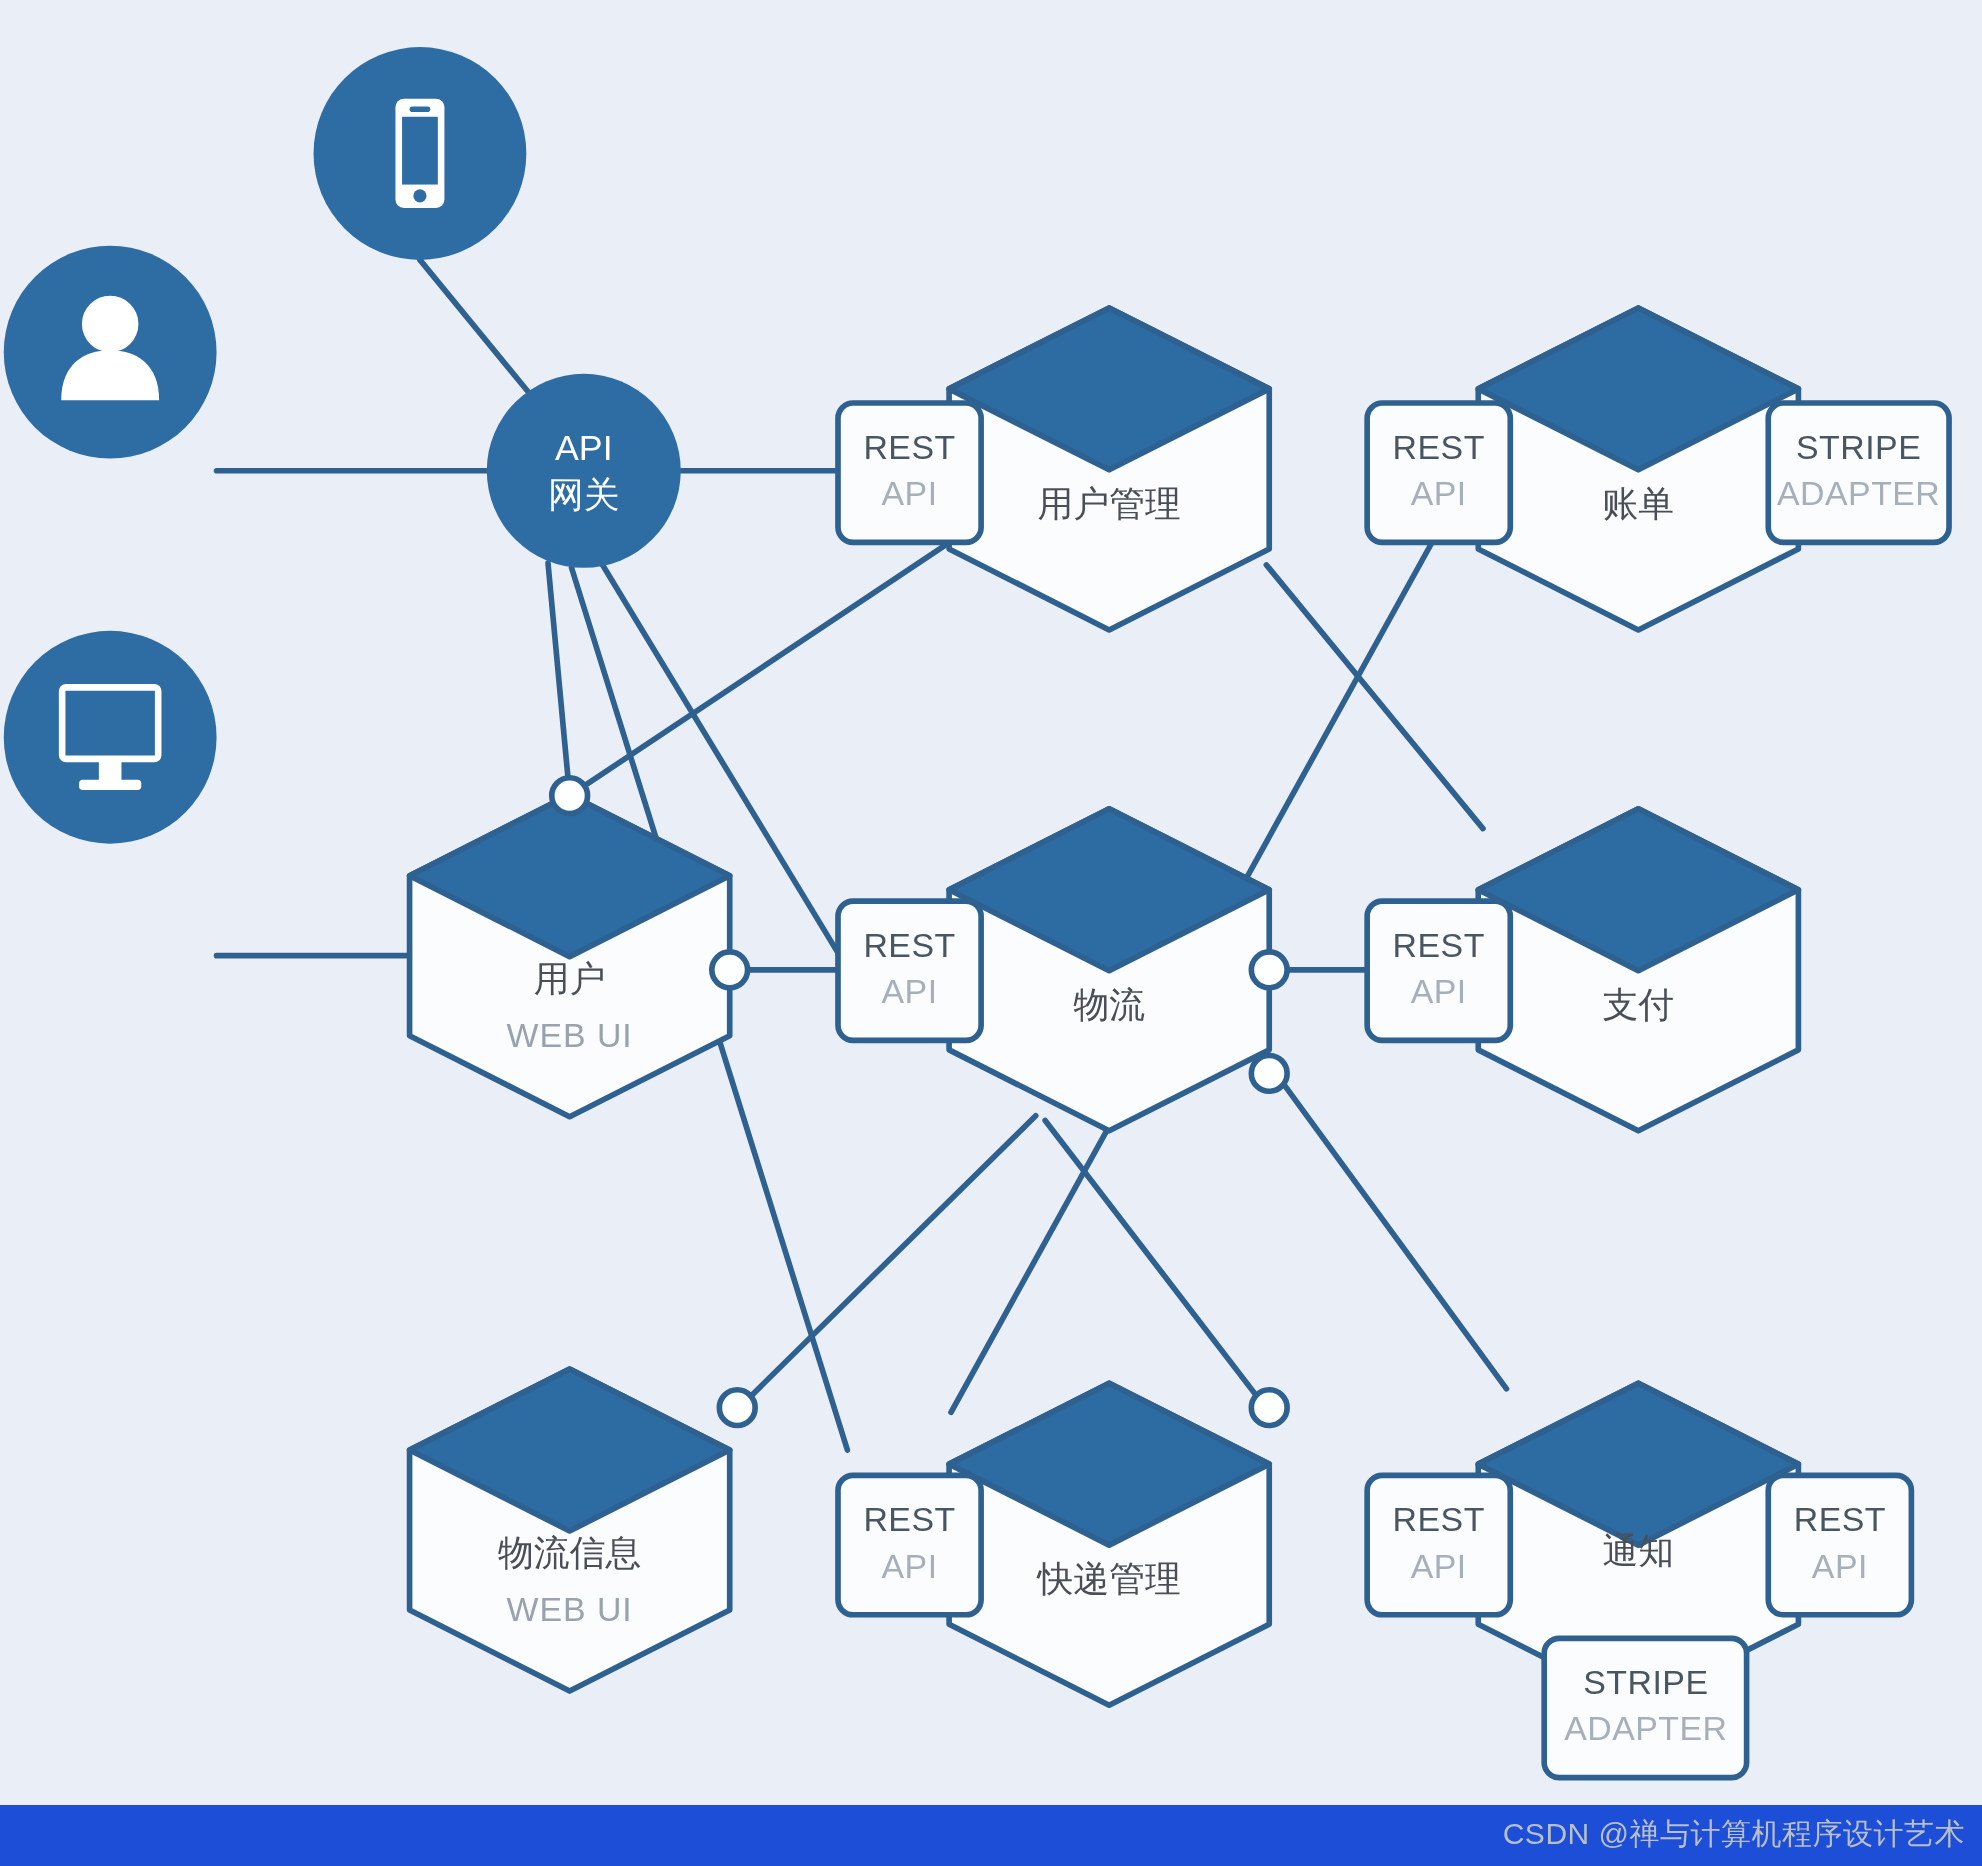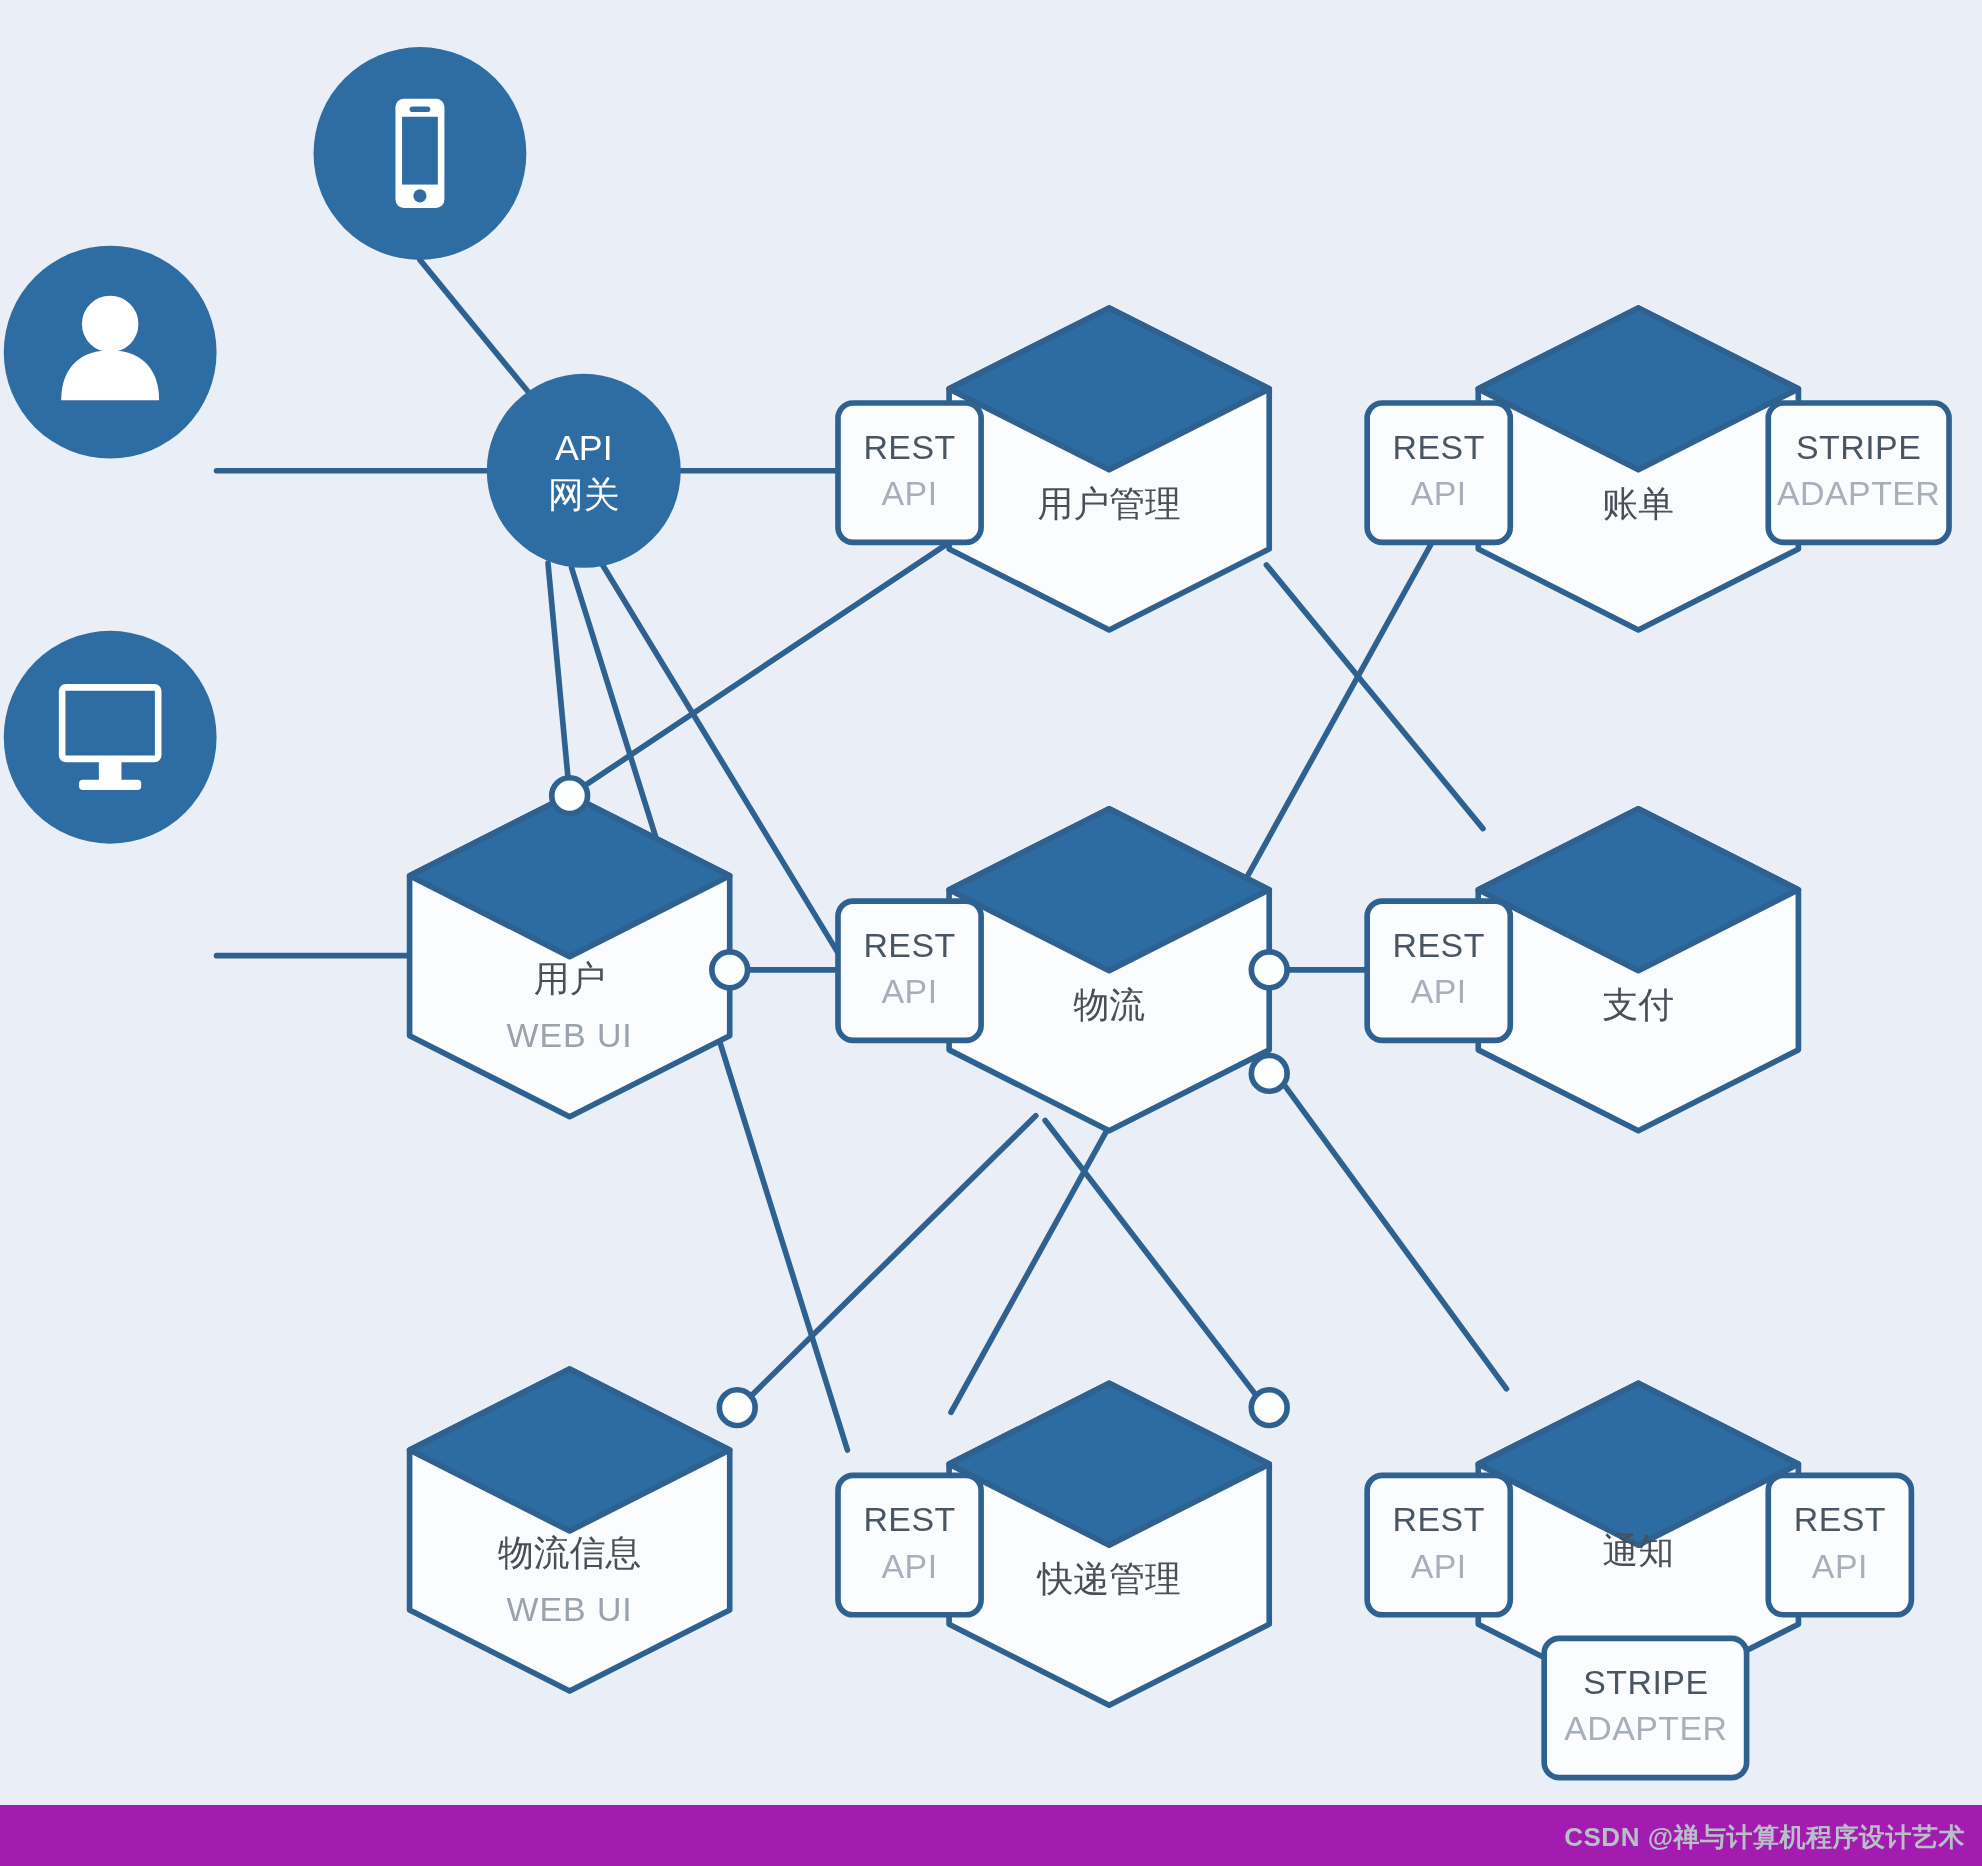--- a/index.html
+++ b/index.html
@@ -6,21 +6,21 @@
   html, body {
     margin: 0;
     padding: 0;
     background: #ffffff;
     font-family: "Liberation Sans", "DejaVu Sans", sans-serif;
   }
   #stage {
     position: relative;
     width: 1982px;
     height: 1866px;
-    background: #a21caf;
+    background: #1d4ed8;
     overflow: hidden;
   }
   #canvas-bg {
     position: absolute;
     left: 0;
     top: 0;
     width: 1982px;
     height: 1805px;
     background: #eaeff7;
   }
@@ -77,25 +77,24 @@
     fill: #a7b0ba;
     font-size: 36px;
     text-anchor: middle;
     dominant-baseline: middle;
     letter-spacing: 0.5px;
   }
   #watermark {
     position: absolute;
     right: 17px;
     bottom: 11.3px;
-    font-size: 26px;
+    font-size: 30px;
     color: #b9bfc7;
     letter-spacing: 0.5px;
     white-space: nowrap;
-    font-weight: bold;
   }
 </style>
 </head>
 <body>
 
 <div id="stage">
   <div id="canvas-bg"></div>
 
   <svg id="diagram" viewBox="0 0 2105 1917">
 

